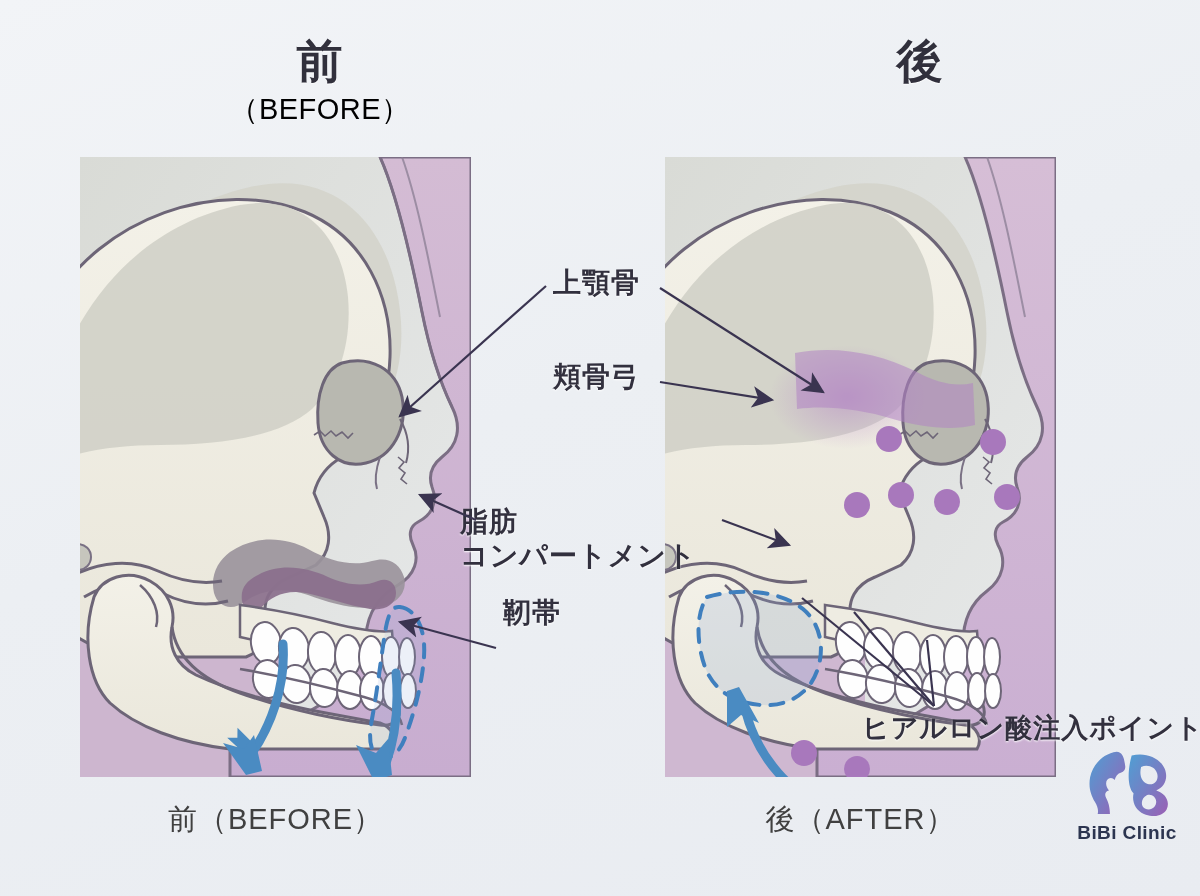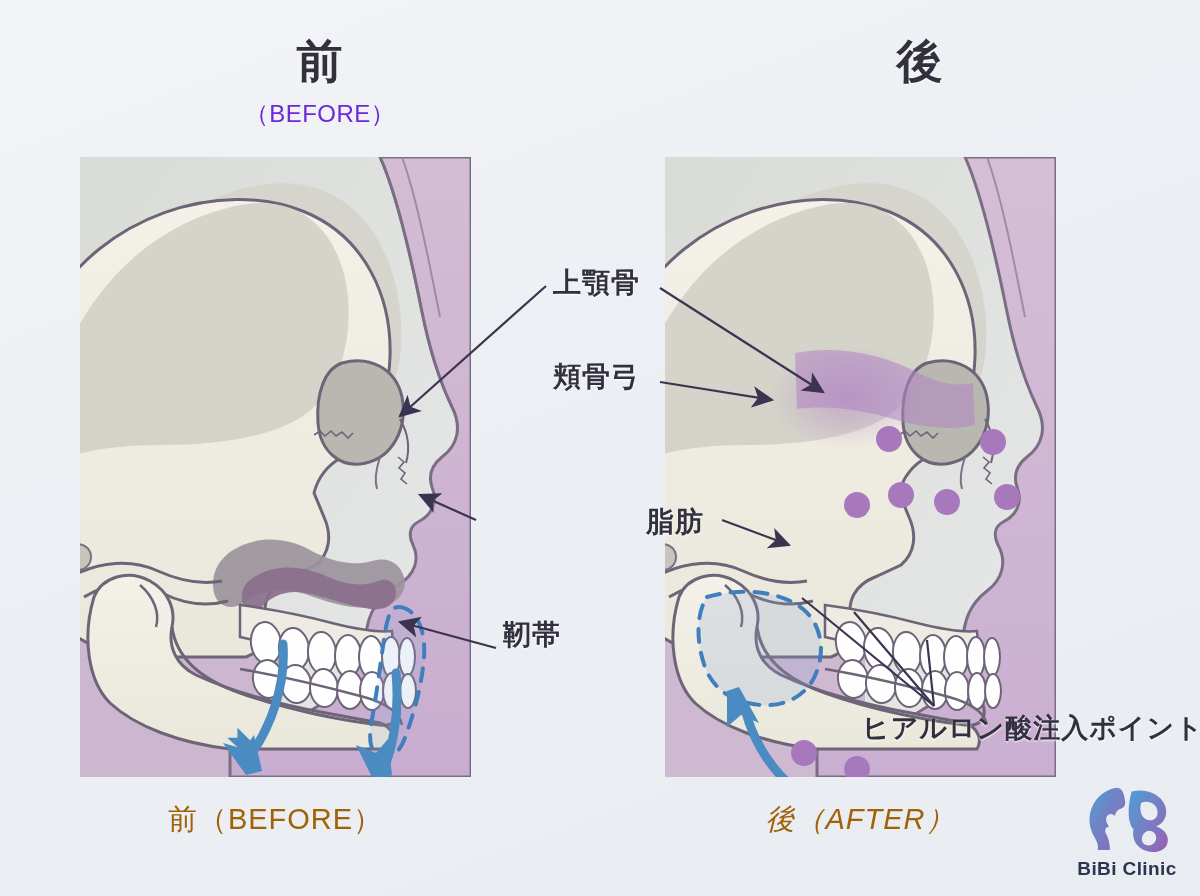--- a/index.html
+++ b/index.html
@@ -14,63 +14,63 @@
   }
   .stage{position:absolute;inset:0;}
 
   
   .head-group{position:absolute;text-align:center;line-height:1;}
   .head-group .kanji{
     font-size:46px;font-weight:600;color:#31303c;letter-spacing:1px;
     text-shadow:0 1px 1px rgba(255,255,255,.8);
   }
   .head-group .roman{
-    font-size:24px;font-weight:400;color:#6d28d9;margin-top:18px;letter-spacing:.5px;
+    font-size:29px;font-weight:400;color:#000000;margin-top:11px;letter-spacing:.5px;
   }
   #head-before{left:175px;top:38px;width:290px;}
   #head-after{left:775px;top:38px;width:290px;}
 
   
   .panel{
     position:absolute;top:157px;width:391px;height:620px;
     overflow:hidden;
     background:#eceff3;
   }
   #panel-before{left:80px;}
   #panel-after{left:665px;}
   .panel svg{display:block;width:391px;height:620px;}
 
   
   .caption{
     position:absolute;top:800px;width:391px;text-align:center;
-    font-size:29px;font-weight:500;color:#a16207;letter-spacing:1px;
+    font-size:29px;font-weight:500;color:#404040;letter-spacing:1px;
   }
   #caption-before{left:80px;}
-  #caption-after{left:665px;font-style:italic;}
+  #caption-after{left:665px;}
 
   
   .anno{
     position:absolute;
     font-size:28px;font-weight:600;color:#32303e;
     letter-spacing:1px;white-space:nowrap;line-height:1.22;
     text-shadow:0 1px 2px rgba(255,255,255,.95);
   }
   #anno-maxilla{left:553px;top:266px;}
   #anno-zygoma{left:553px;top:362px;font-family:Liberation Mono, monospace;}
-  #anno-fat{left:474px;top:505px;text-align:right;width:230px;}
-  #anno-ligament{left:503px;top:618px;}
+  #anno-fat{left:460px;top:505px;text-align:left;width:230px;}
+  #anno-ligament{left:503px;top:596px;}
   #anno-injection{
     left:862px;top:712px;font-size:27px;font-weight:600;
   }
 
   
   #leaders{position:absolute;inset:0;pointer-events:none;}
 
   
-  #logo{position:absolute;left:1068px;top:784px;width:118px;height:100px;text-align:center;}
+  #logo{position:absolute;left:1068px;top:748px;width:118px;height:100px;text-align:center;}
   #logo .mark{height:68px;}
   #logo .wordmark{
     font-size:19px;font-weight:600;color:#2c3550;letter-spacing:.4px;margin-top:2px;
   }
 </style>
 </head>
 <body>
 
 <div class="stage">
 
@@ -317,20 +317,21 @@
         <circle cx="192" cy="612" r="13" fill="#a878bc"></circle>
         <circle cx="265" cy="640" r="13" fill="#a878bc"></circle>
       </g>
     </svg>
   </div>
 
   <div class="anno" id="anno-maxilla">上顎骨</div>
   <div class="anno" id="anno-zygoma">頬骨弓</div>
   <div class="anno" id="anno-fat">
     <div>脂肪</div>
+    <div>コンパートメント</div>
   </div>
   <div class="anno" id="anno-ligament">靭帯</div>
   <div class="anno" id="anno-injection">ヒアルロン酸注入ポイント</div>
 
   <svg id="leaders" viewBox="0 0 1200 896" xmlns="http://www.w3.org/2000/svg">
     <defs>
       <marker id="ah" markerWidth="11" markerHeight="11" refX="9" refY="5.5" orient="auto" markerUnits="strokeWidth">
         <path d="M0,0.6 L10,5.5 L0,10.4 L2.6,5.5 Z" fill="#3a3450"></path>
       </marker>
     </defs>

